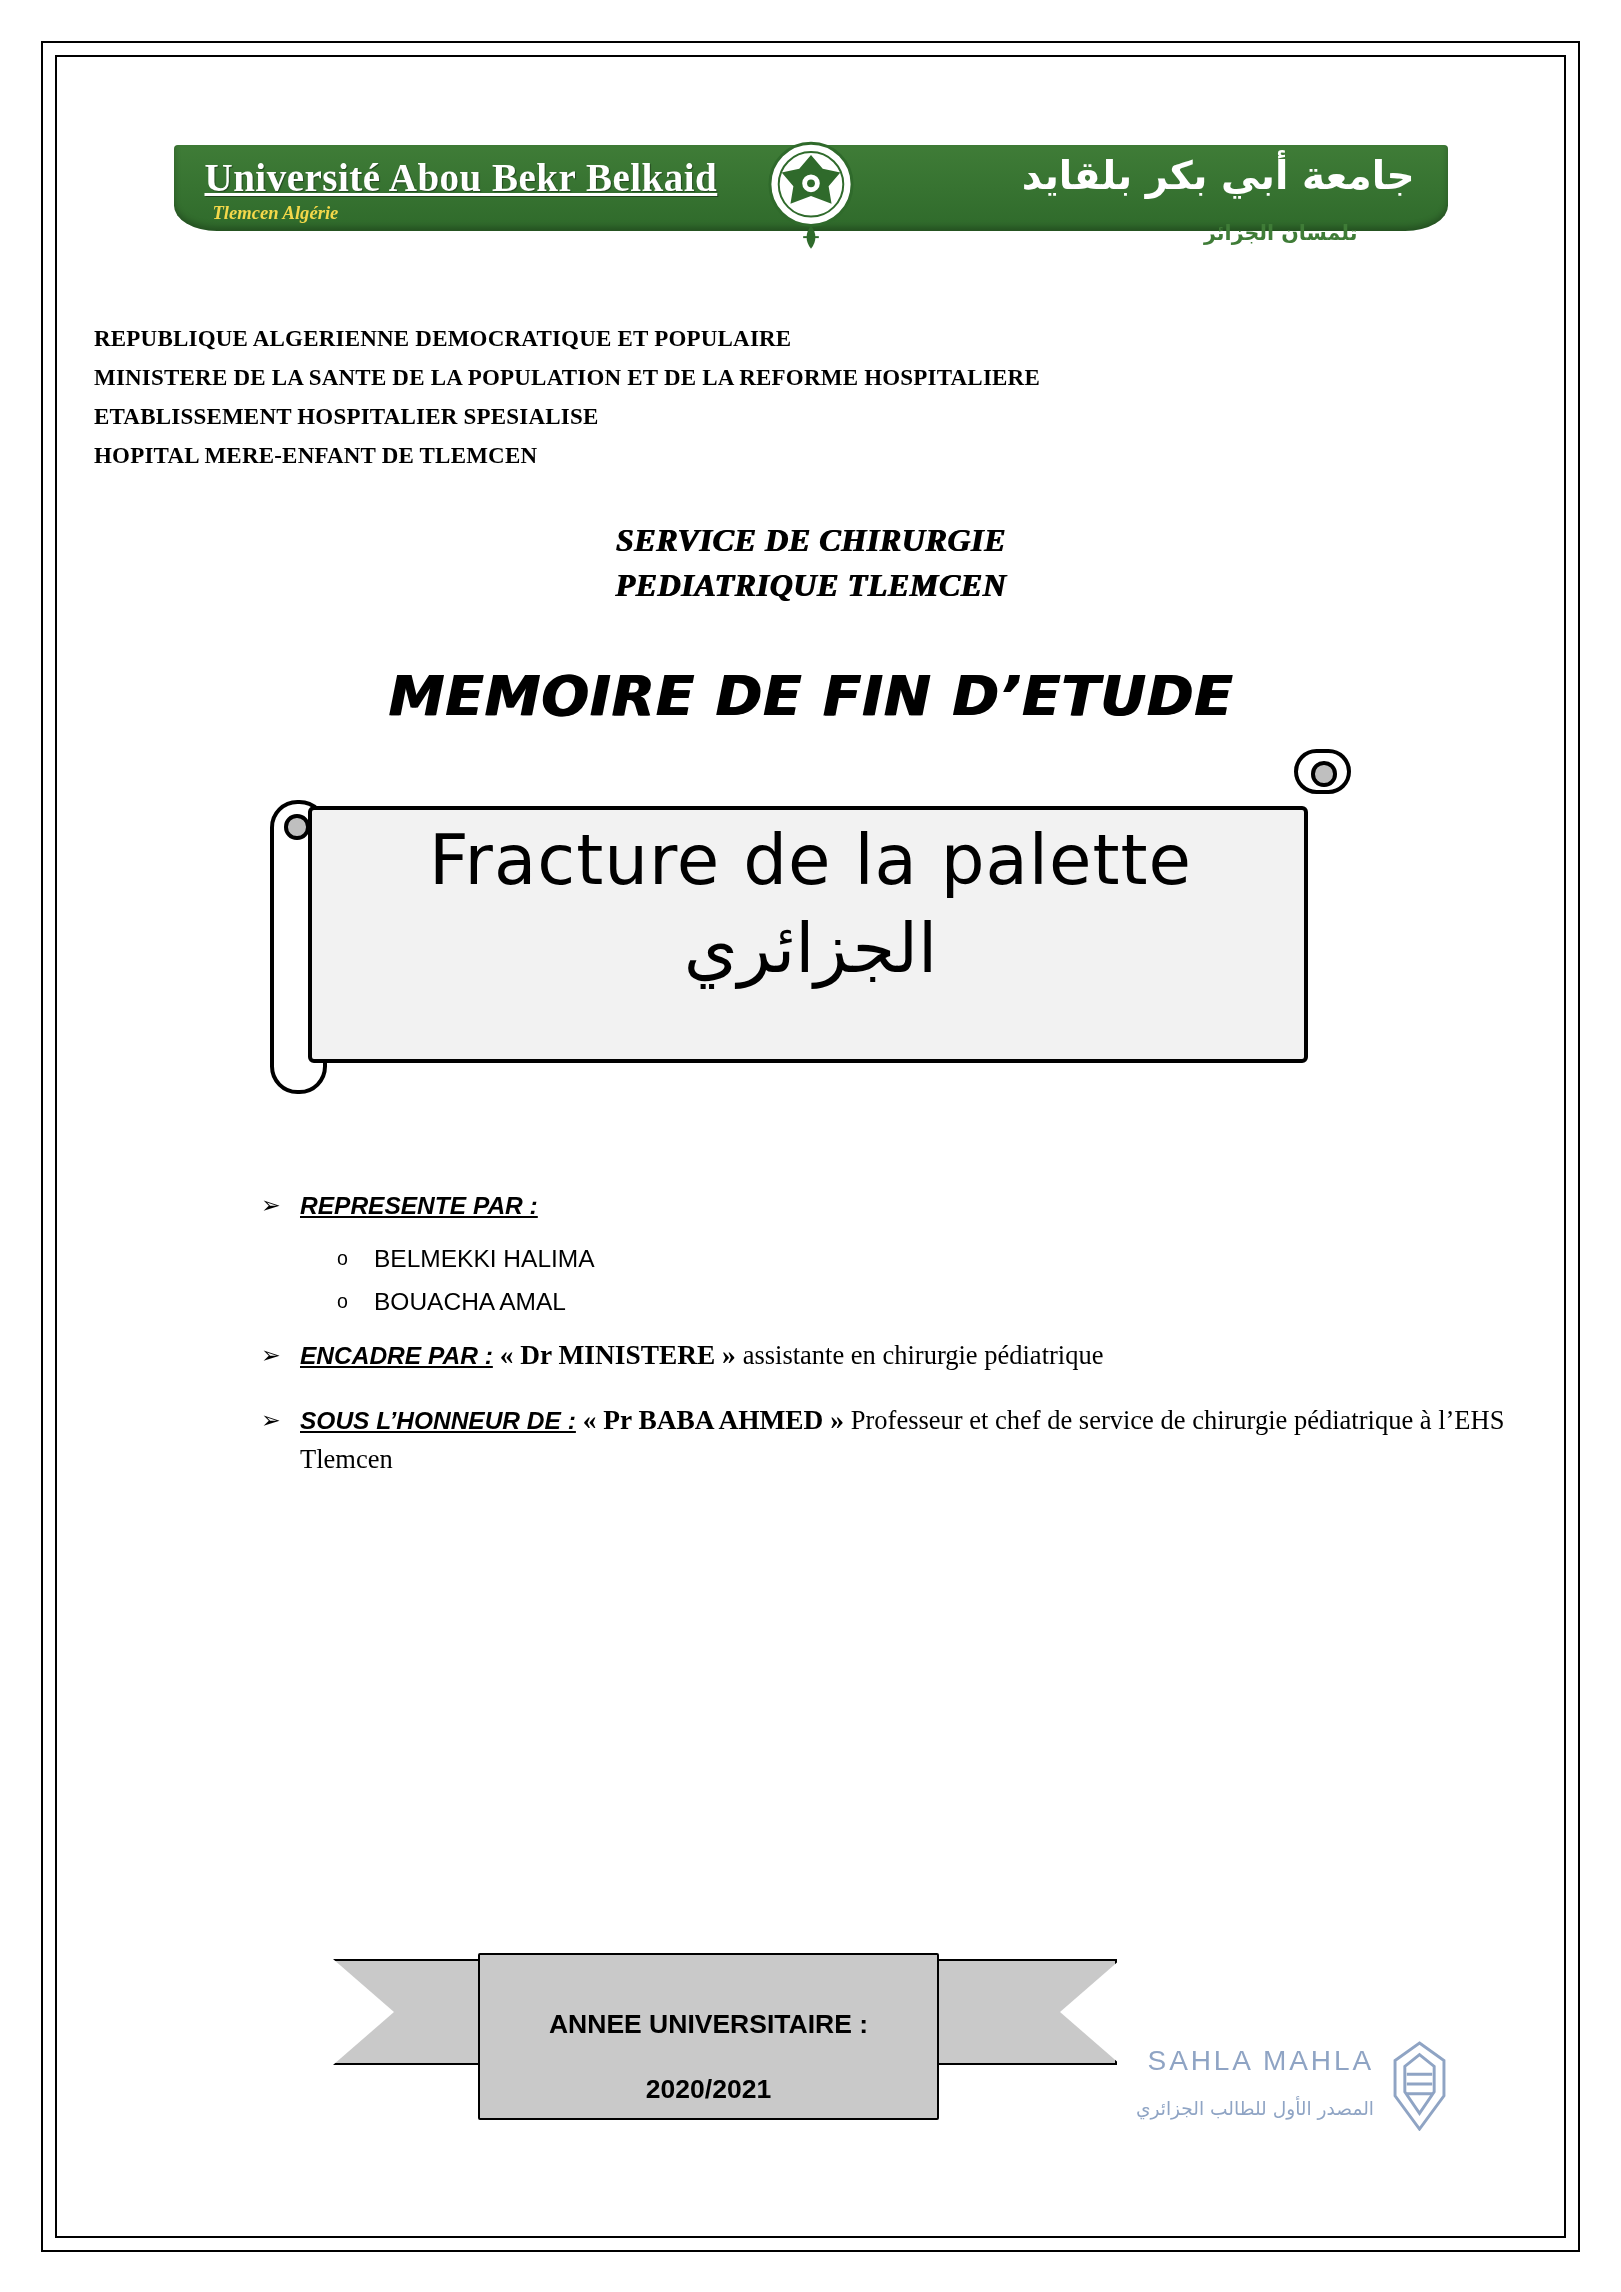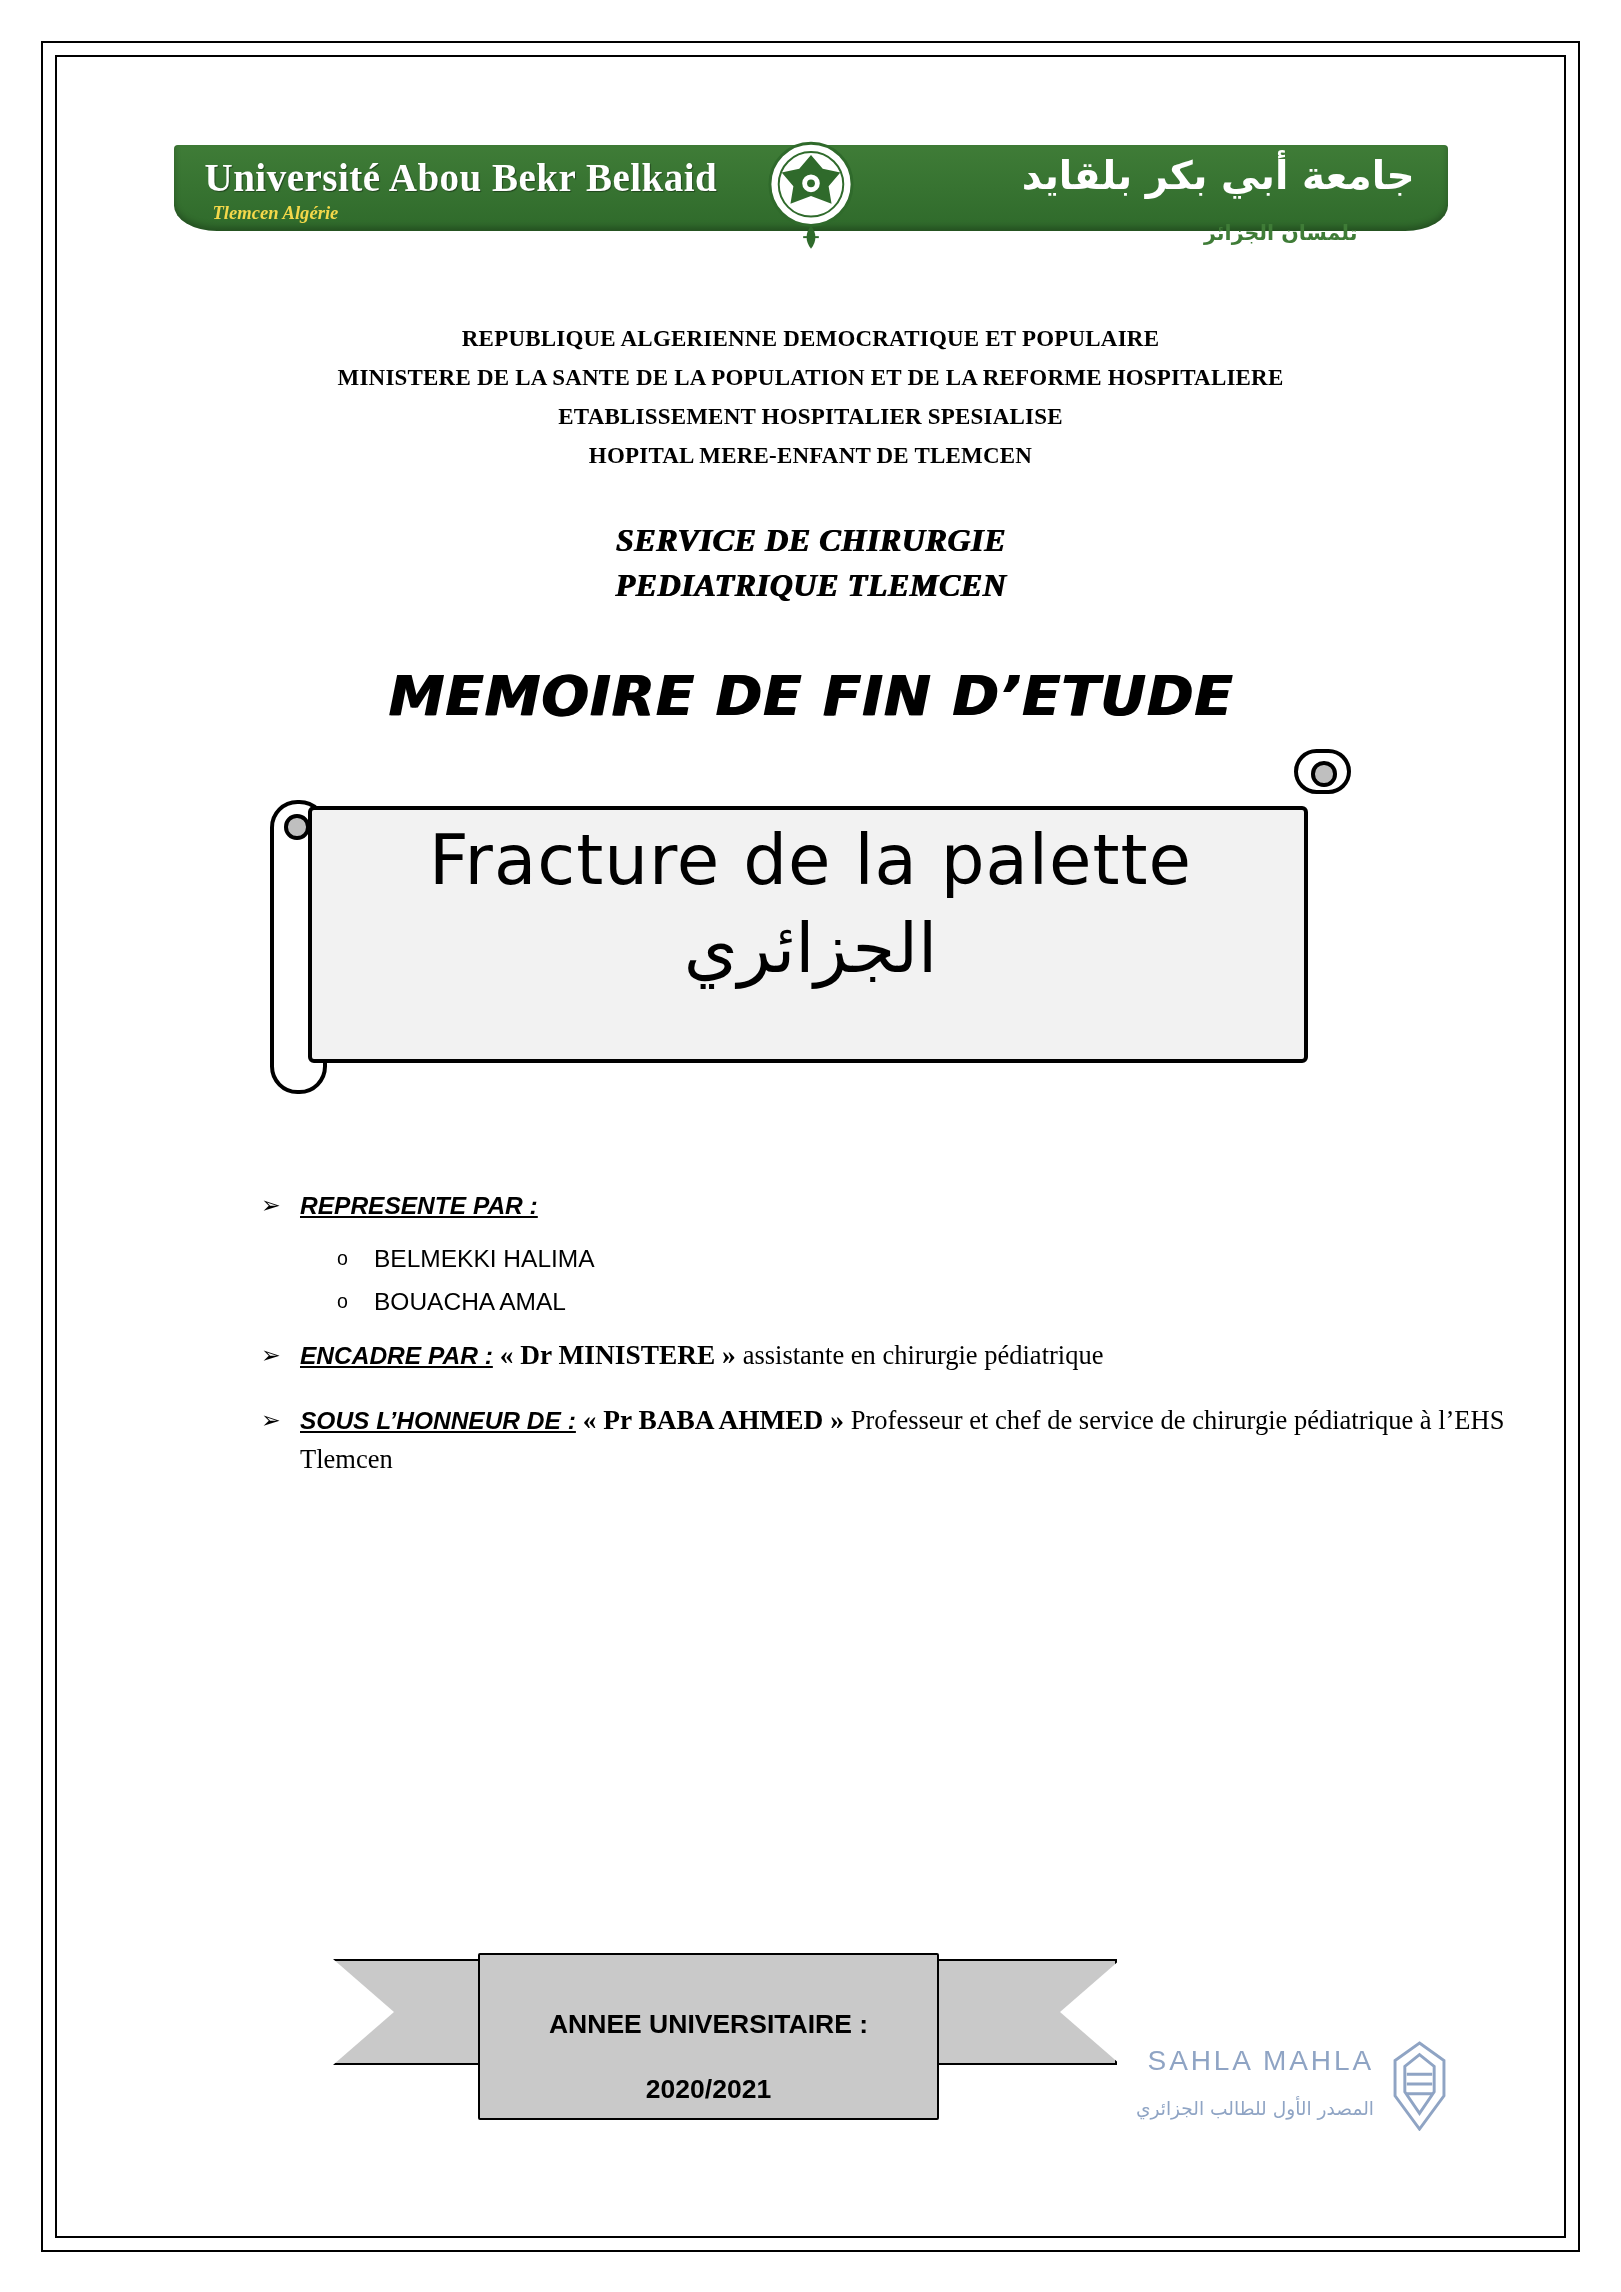--- a/index.html
+++ b/index.html
@@ -65,20 +65,21 @@
   .banner-fr {
     position: absolute;
     left: 31px;
     top: 9.8px;
     color: #ffffff;
     font-family: "Liberation Serif", serif;
     font-size: 39px;
     font-weight: bold;
     letter-spacing: 0.5px;
     text-shadow: 1px 1px 1px rgba(0,0,0,0.4);
+    text-decoration: underline;
   }
   .banner-fr-sub {
     position: absolute;
     left: 39px;
     top: 57px;
     color: #f4d84a;
     font-family: "Liberation Serif", serif;
     font-style: italic;
     font-size: 18.6px;
     font-weight: bold;
@@ -108,21 +109,21 @@
     left: 50%;
     top: -5.9px;
     margin-left: -45px;
     width: 90px;
     height: 118px;
   }
 
   
   .ministry {
     margin-top: 51px;
-    text-align: center;
+    text-align: left;
     font-family: "Liberation Serif", serif;
     font-weight: bold;
     font-size: 23px;
     line-height: 39px;
     letter-spacing: 0.2px;
   }
 
   
   .service {
     margin-top: 43px;

